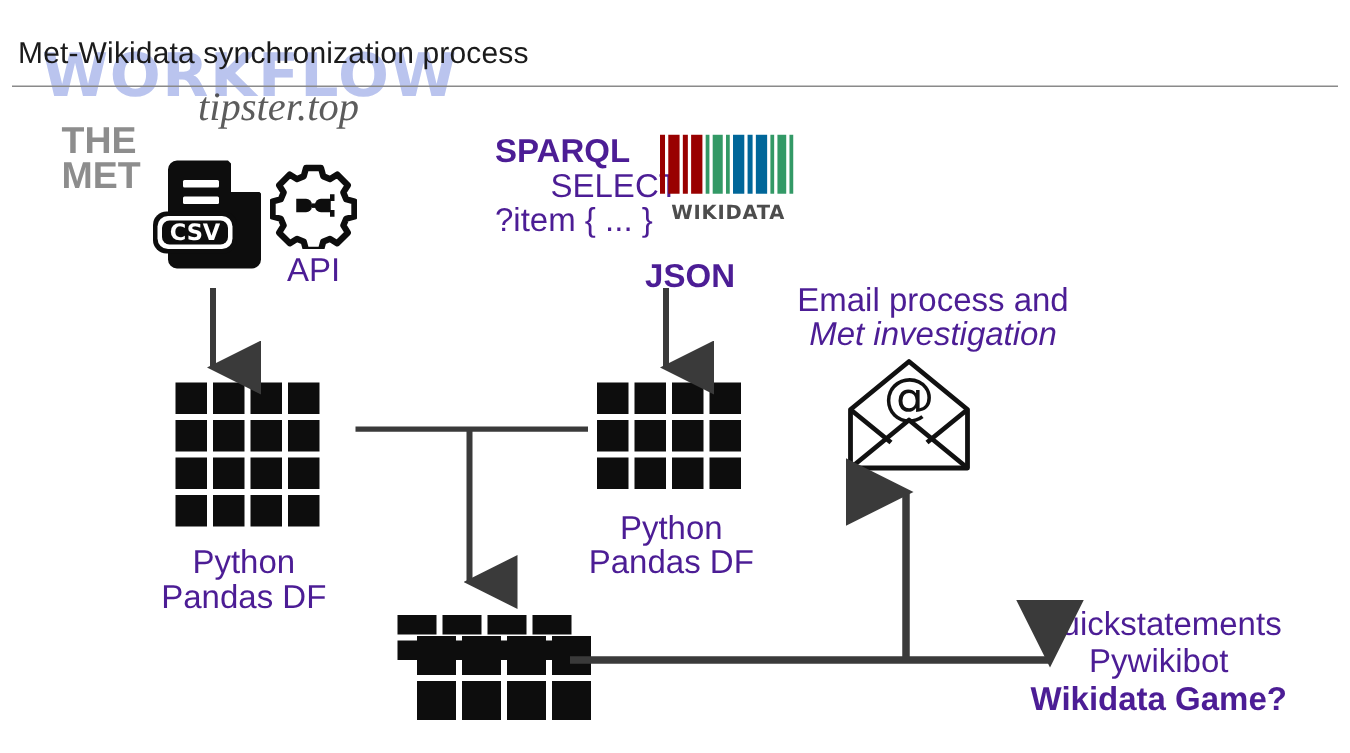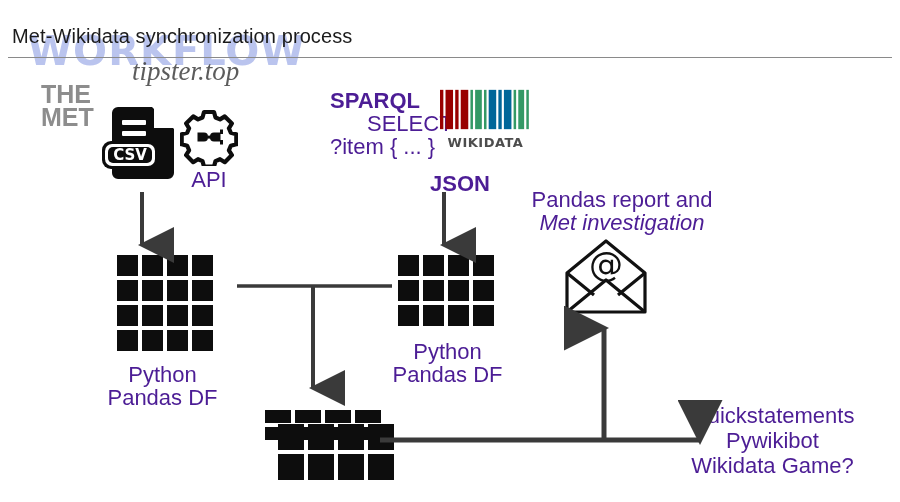--- a/index.html
+++ b/index.html
@@ -252,33 +252,33 @@
       <div class="cell" style="background: rgb(13, 13, 13);"></div>
       <div class="cell" style="background: rgb(13, 13, 13);"></div>
       <div class="cell" style="background: rgb(13, 13, 13);"></div>
       <div class="cell" style="background: rgb(13, 13, 13);"></div>
       <div class="cell" style="background: rgb(13, 13, 13);"></div>
       <div class="cell" style="background: rgb(13, 13, 13);"></div>
       <div class="cell" style="background: rgb(13, 13, 13);"></div>
       <div class="cell" style="background: rgb(13, 13, 13);"></div>
     </div>
 
-  <div class="lbl" style="left:527px;top:188px;width:190px;">Pandas report and</div>
+  <div class="lbl" style="left:527px;top:188px;width:190px;">Email process and</div>
   <div class="lbl" style="left:527px;top:211px;width:190px;font-style:italic;">Met investigation</div>
 
   <svg style="position:absolute;left:564px;top:238px;" width="84" height="78" viewBox="0 0 84 78">
     <path fill="#ffffff" stroke="#111111" stroke-width="3.2" stroke-linejoin="round" d="M3 35 L42 3 L81 35 V74 H3 Z"></path>
     <path fill="none" stroke="#111111" stroke-width="3.2" stroke-linejoin="round" d="M3 74 L42 42 L81 74"></path>
     <path fill="none" stroke="#111111" stroke-width="3.2" stroke-linejoin="round" d="M3 35 L30 57 M81 35 L54 57"></path>
     <text x="42" y="38" text-anchor="middle" fill="#111111" font-family="DejaVu Sans, sans-serif" font-size="34">@</text>
   </svg>
 
   <div class="lbl" style="left:665px;top:429px;width:215px;">Pywikibot</div>
   <div class="lbl" style="left:665px;top:404px;width:215px;">Quickstatements</div>
-  <div class="lbl" style="left:665px;top:454px;width:215px;">Wikidata Game?</div>
+  <div class="lbl" style="left:665px;top:454px;width:215px;font-weight:bold;">Wikidata Game?</div>
 
   <svg id="arrows">
     <defs>
       <marker id="ah-down" markerWidth="9" markerHeight="9" refX="4.5" refY="8" orient="auto" markerUnits="strokeWidth">
         <path d="M0,0 L9,0 L4.5,9 z" fill="#3a3a3a"></path>
       </marker>
       <marker id="ah-up" markerWidth="9" markerHeight="9" refX="4.5" refY="8" orient="auto" markerUnits="strokeWidth">
         <path d="M0,0 L9,0 L4.5,9 z" fill="#3a3a3a"></path>
       </marker>
       <marker id="ah-right" markerWidth="9" markerHeight="9" refX="4.5" refY="8" orient="auto" markerUnits="strokeWidth">

